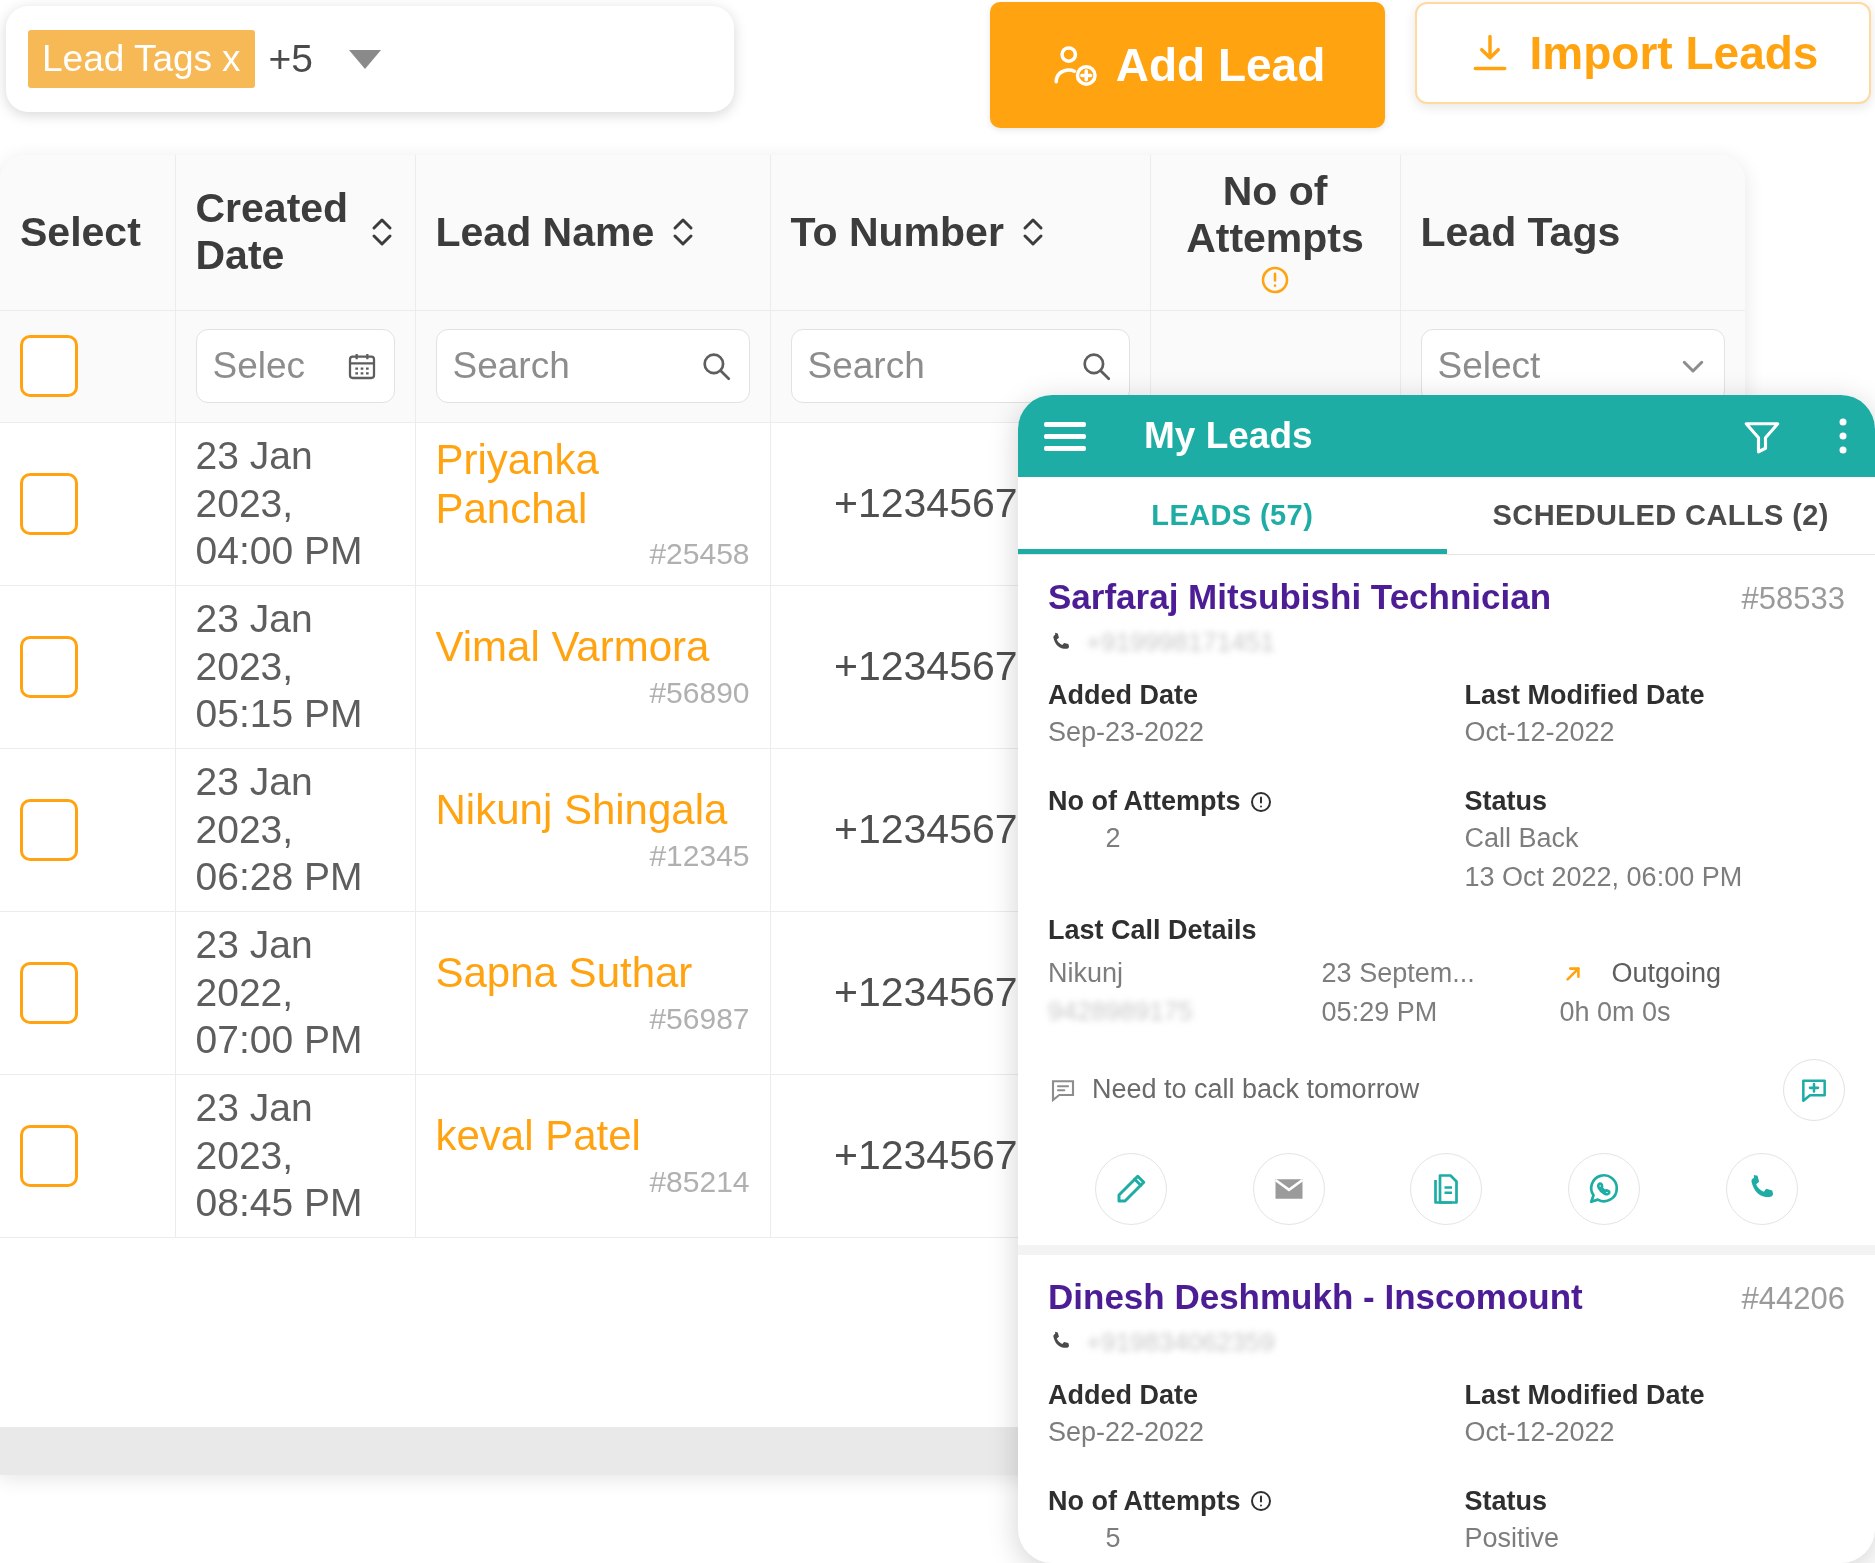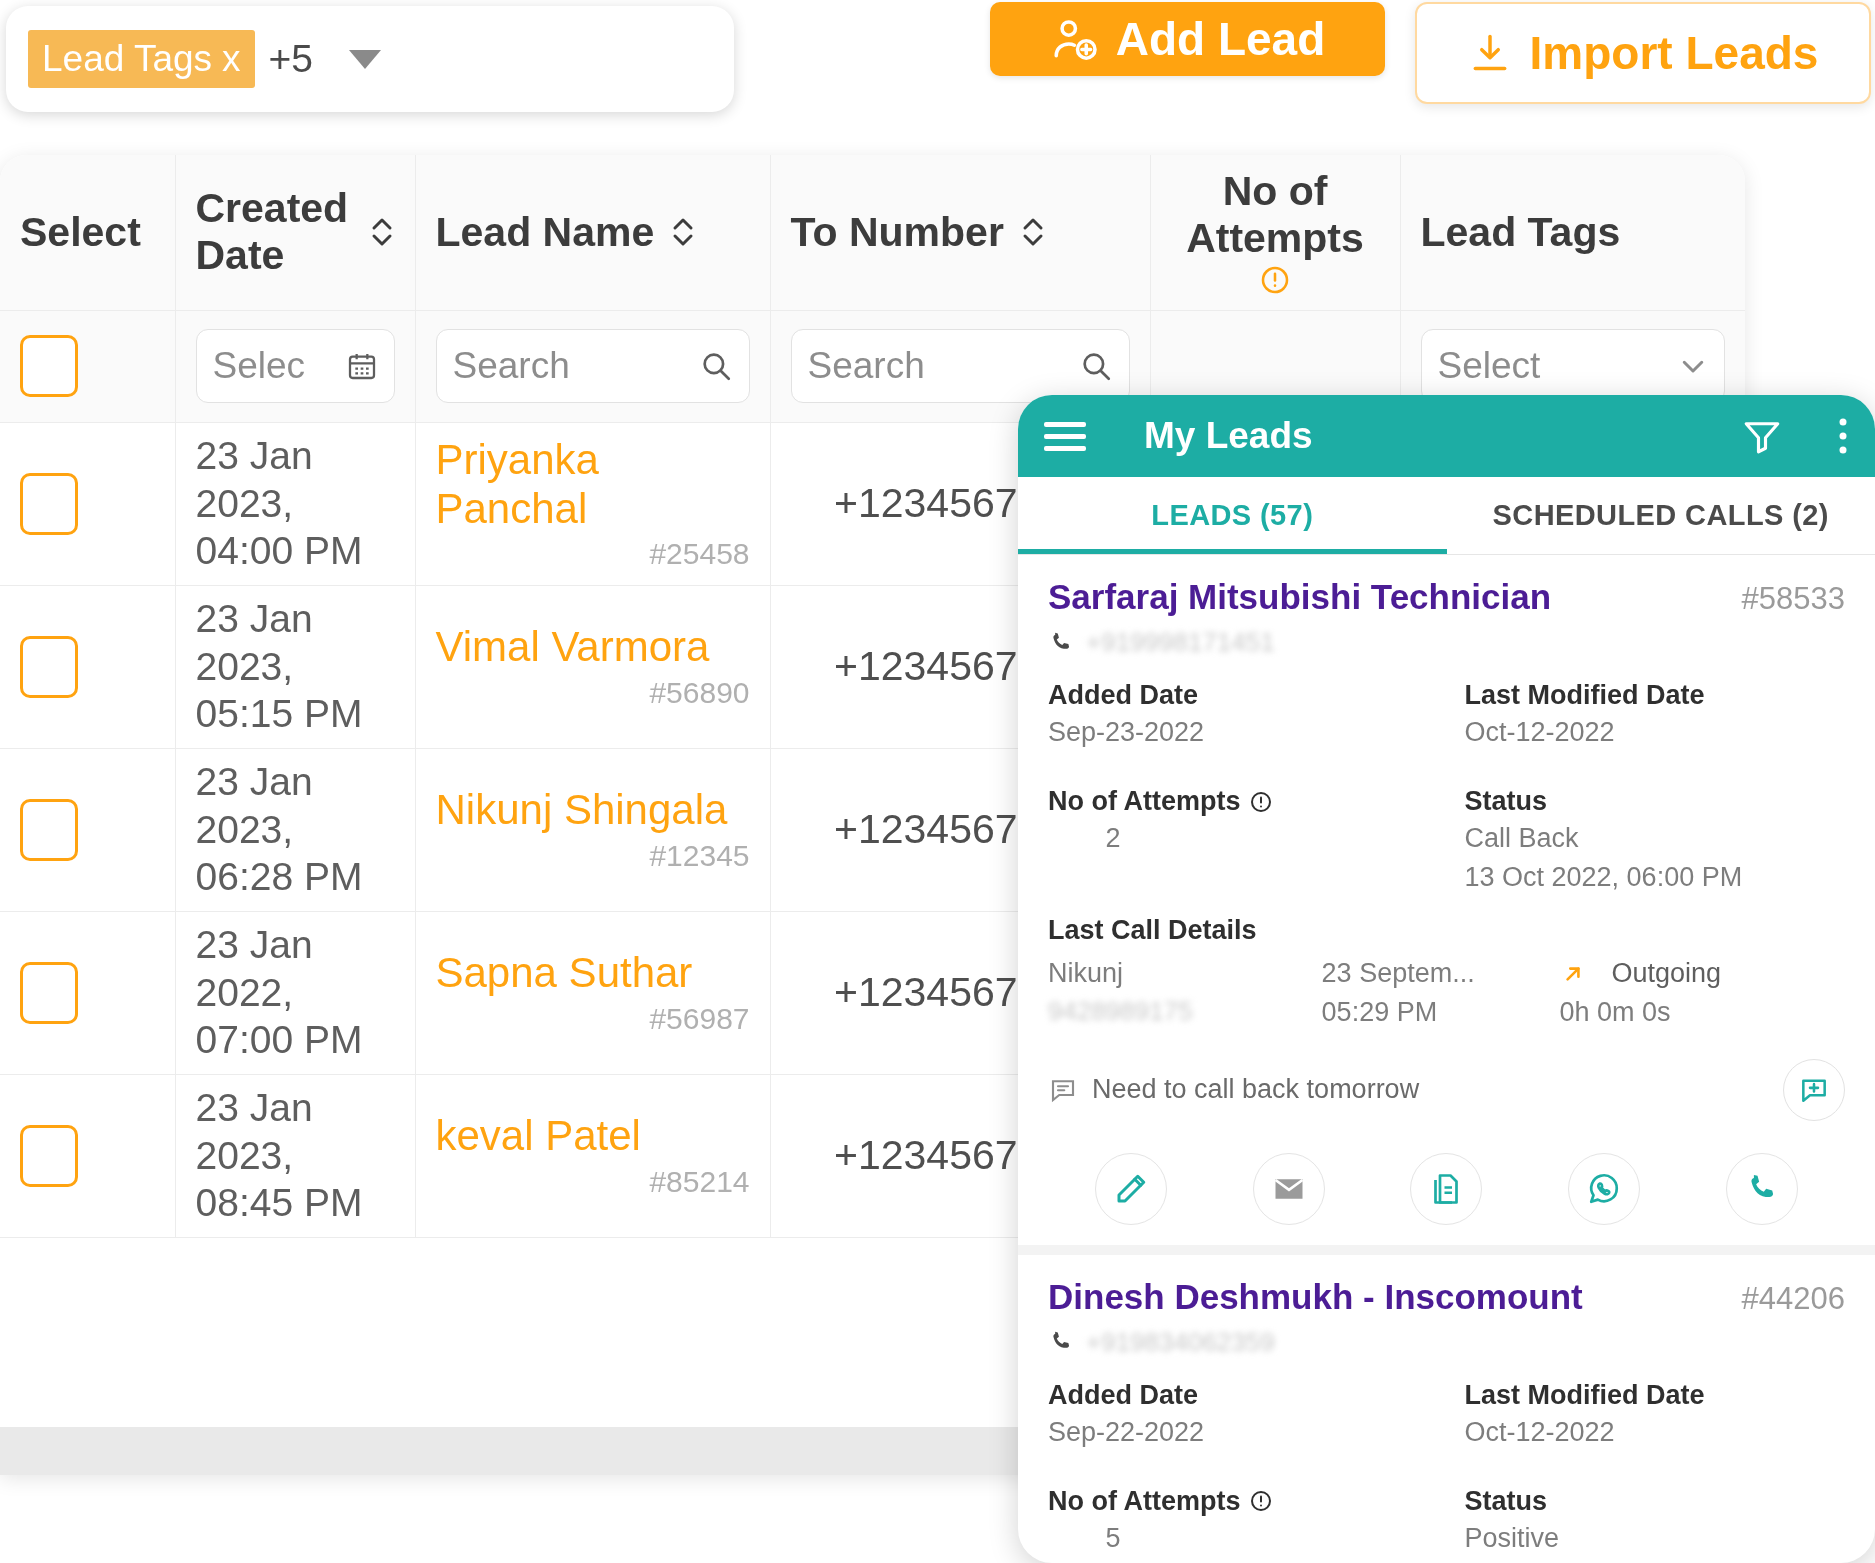--- a/index.html
+++ b/index.html
@@ -26,21 +26,21 @@
   }
   .chip .x { margin-left: 10px; }
   .chip-more { font-size: 39px; color: #4a4a4a; font-weight: 500; }
   .chip-caret {
     width: 0; height: 0; margin-left: 22px;
     border-left: 16px solid transparent; border-right: 16px solid transparent;
     border-top: 19px solid #8a8a8a;
   }
 
   .btn-add-lead {
-    position: absolute; left: 990px; top: 2px; width: 395px; height: 74px;
+    position: absolute; left: 990px; top: 2px; width: 395px; height: 126px;
     background: #ffa310; color: #fff; border: none; border-radius: 10px;
     font-size: 46px; font-weight: 700; cursor: pointer;
     display: flex; align-items: center; justify-content: center; gap: 16px;
     font-family: "Liberation Sans", sans-serif;
     box-shadow: 0 2px 6px rgba(0,0,0,0.10);
   }
   .btn-import {
     position: absolute; left: 1415px; top: 2px; width: 456px; height: 102px;
     background: #fff; color: #ffa310; border: 2px solid #ffd9a0; border-radius: 12px;
     font-size: 46px; font-weight: 700; cursor: pointer;

